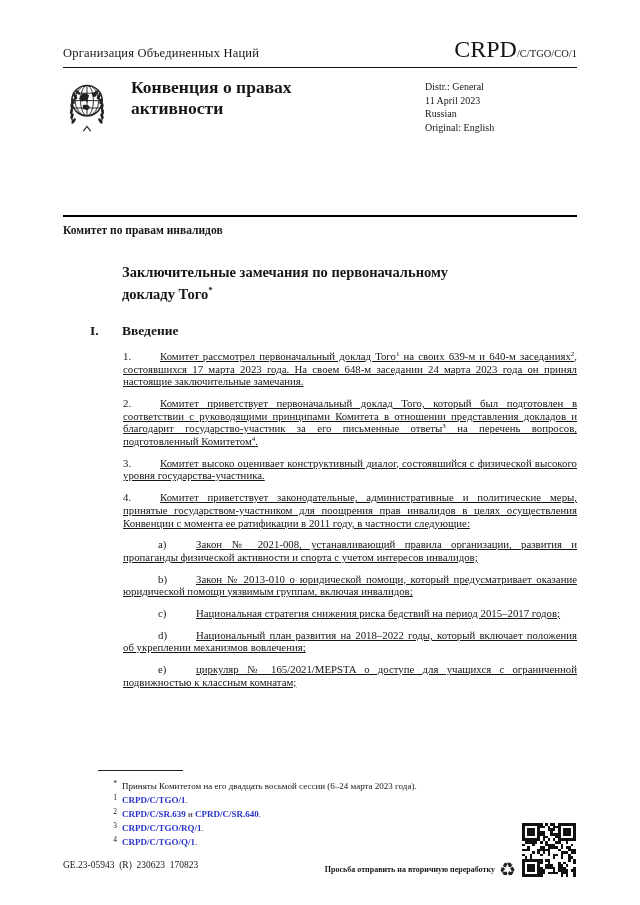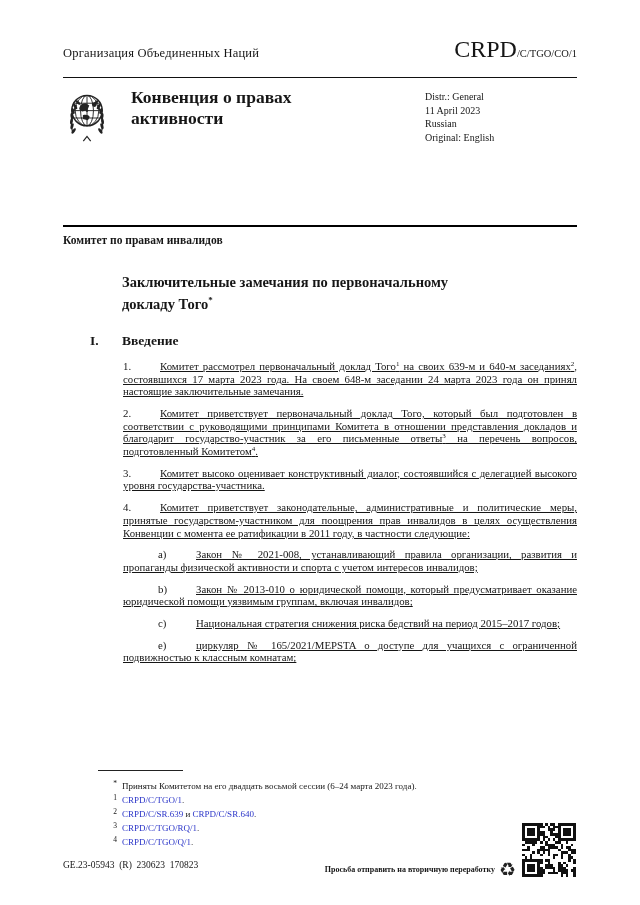--- a/index.html
+++ b/index.html
@@ -10,21 +10,21 @@
     width: 640px; height: 905px;
     background: #fff;
     color: var(--ink);
     font-family: "Liberation Serif", serif;
     padding: 36px 63px 0 63px;
     overflow: hidden;
   }
   
   .hdr-row {
     display: flex; justify-content: space-between; align-items: baseline;
-    border-bottom: 1.5px solid #111; padding-bottom: 14px;
+    border-bottom: 1.5px solid #111; padding-bottom: 4px;
   }
   .org-name { font-size: 12.5px; letter-spacing: .2px; }
   .doc-symbol { white-space: nowrap; }
   .doc-symbol .big { font-size: 24px; }
   .doc-symbol .small { font-size: 10.5px; }
   
   .masthead { display: flex; margin-top: 9px; }
   .emblem { flex: 0 0 auto; margin-top: 2px; }
   .mast-title {
     margin-left: 20px; font-size: 17.5px; font-weight: bold; line-height: 21px;
@@ -51,21 +51,21 @@
   .para .pnum { display: inline-block; width: 37px; }
   .para sup { font-size: 7px; vertical-align: 4px; line-height: 0; }
   .item { text-indent: 35px; }
   .item .letter { display: inline-block; width: 38px; text-indent: 0; }
   
   .footnotes { position: absolute; left: 63px; right: 63px; top: 770px; }
   .fn-sep { width: 85px; border-top: 1px solid #222; margin-left: 35px; margin-bottom: 7px; }
   .fn { font-size: 9px; line-height: 12px; margin-left: 40px; }
   .fn-mark { display: inline-block; width: 14px; text-align: right; margin-right: 5px;
              font-size: 7.5px; vertical-align: 3px; }
-  .link { color: var(--link); text-decoration: none; cursor: pointer; }
+  .link { color: var(--link); text-decoration: none; cursor: pointer; font-weight: bold; }
   
   .ge-line { position: absolute; left: 63px; top: 860px; font-size: 9.5px; white-space: pre; }
   .recycle-line {
     position: absolute; right: 124px; top: 860px;
     font-size: 8px; font-weight: bold; white-space: nowrap;
     display: flex; align-items: center;
   }
   .recycle-glyph {
     font-family: "DejaVu Sans", sans-serif; font-weight: normal;
     font-size: 19px; line-height: 19px; margin-left: 4px; color: #222;
@@ -138,35 +138,36 @@
   <div class="committee">Комитет по правам инвалидов</div>
 
   <div class="doc-title"><span>Заключительные замечания по первоначальному докладу Того</span><sup>*</sup></div>
 
   <div class="sec-head"><span class="roman">I.</span><span>Введение</span></div>
 
   <div class="para"><span class="pnum">1.</span><span>Комитет рассмотрел первоначальный доклад Того</span><sup>1</sup><span> на своих 639-м и 640-м заседаниях</span><sup>2</sup><span>, состоявшихся 17 марта 2023 года. На своем 648-м заседании 24 марта 2023 года он принял настоящие заключительные замечания.</span></div>
 
   <div class="para"><span class="pnum">2.</span><span>Комитет приветствует первоначальный доклад Того, который был подготовлен в соответствии с руководящими принципами Комитета в отношении представления докладов и благодарит государство-участник за его письменные ответы</span><sup>3</sup><span> на перечень вопросов, подготовленный Комитетом</span><sup>4</sup><span>.</span></div>
 
-  <div class="para"><span class="pnum">3.</span><span>Комитет высоко оценивает конструктивный диалог, состоявшийся с делегацией высокого уровня государства-участника.</span></div>
+  <div class="para"><span class="pnum">3.</span><span>Комитет высоко оценивает конструктивный диалог, состоявшийся с физической высокого уровня государства-участника.</span></div>
 
 
   <div class="para"><span class="pnum">4.</span><span>Комитет приветствует законодательные, административные и политические меры, принятые государством-участником для поощрения прав инвалидов в целях осуществления Конвенции с момента ее ратификации в 2011 году, в частности следующие:</span></div>
 
   <div class="para item"><span class="letter">a)</span><span>Закон № 2021-008, устанавливающий правила организации, развития и пропаганды физической активности и спорта с учетом интересов инвалидов;</span></div>
   <div class="para item"><span class="letter">b)</span><span>Закон № 2013-010 о юридической помощи, который предусматривает оказание юридической помощи уязвимым группам, включая инвалидов;</span></div>
   <div class="para item"><span class="letter">c)</span><span>Национальная стратегия снижения риска бедствий на период 2015–2017 годов;</span></div>
+  <div class="para item"><span class="letter">d)</span><span>Национальный план развития на 2018–2022 годы, который включает положения об укреплении механизмов вовлечения;</span></div>
   <div class="para item"><span class="letter">e)</span><span>циркуляр № 165/2021/MEPSTA о доступе для учащихся с ограниченной подвижностью к классным комнатам;</span></div>
 
   <div class="footnotes">
     <div class="fn-sep"></div>
     <div class="fn"><span class="fn-mark">*</span><span>Приняты Комитетом на его двадцать восьмой сессии (6–24 марта 2023 года).</span></div>
     <div class="fn"><span class="fn-mark">1</span><a class="link">CRPD/C/TGO/1</a><span>.</span></div>
-    <div class="fn"><span class="fn-mark">2</span><a class="link">CRPD/C/SR.639</a><span> и </span><a class="link">CRPD/C/SR.640</a><span>.</span></div>
+    <div class="fn"><span class="fn-mark">2</span><a class="link">CRPD/C/SR.639</a><span> и </span><a class="link">CPRD/C/SR.640</a><span>.</span></div>
     <div class="fn"><span class="fn-mark">3</span><a class="link">CRPD/C/TGO/RQ/1</a><span>.</span></div>
     <div class="fn"><span class="fn-mark">4</span><a class="link">CRPD/C/TGO/Q/1</a><span>.</span></div>
   </div>
 
   <div class="ge-line">GE.23-05943  (R)  230623  170823</div>
   <div class="recycle-line">
       <span>Просьба отправить на вторичную переработку</span>
       <span class="recycle-glyph">♻</span>
     </div>
   <svg class="qr" id="qr-svg" viewBox="0 0 54 54" shape-rendering="crispEdges">

